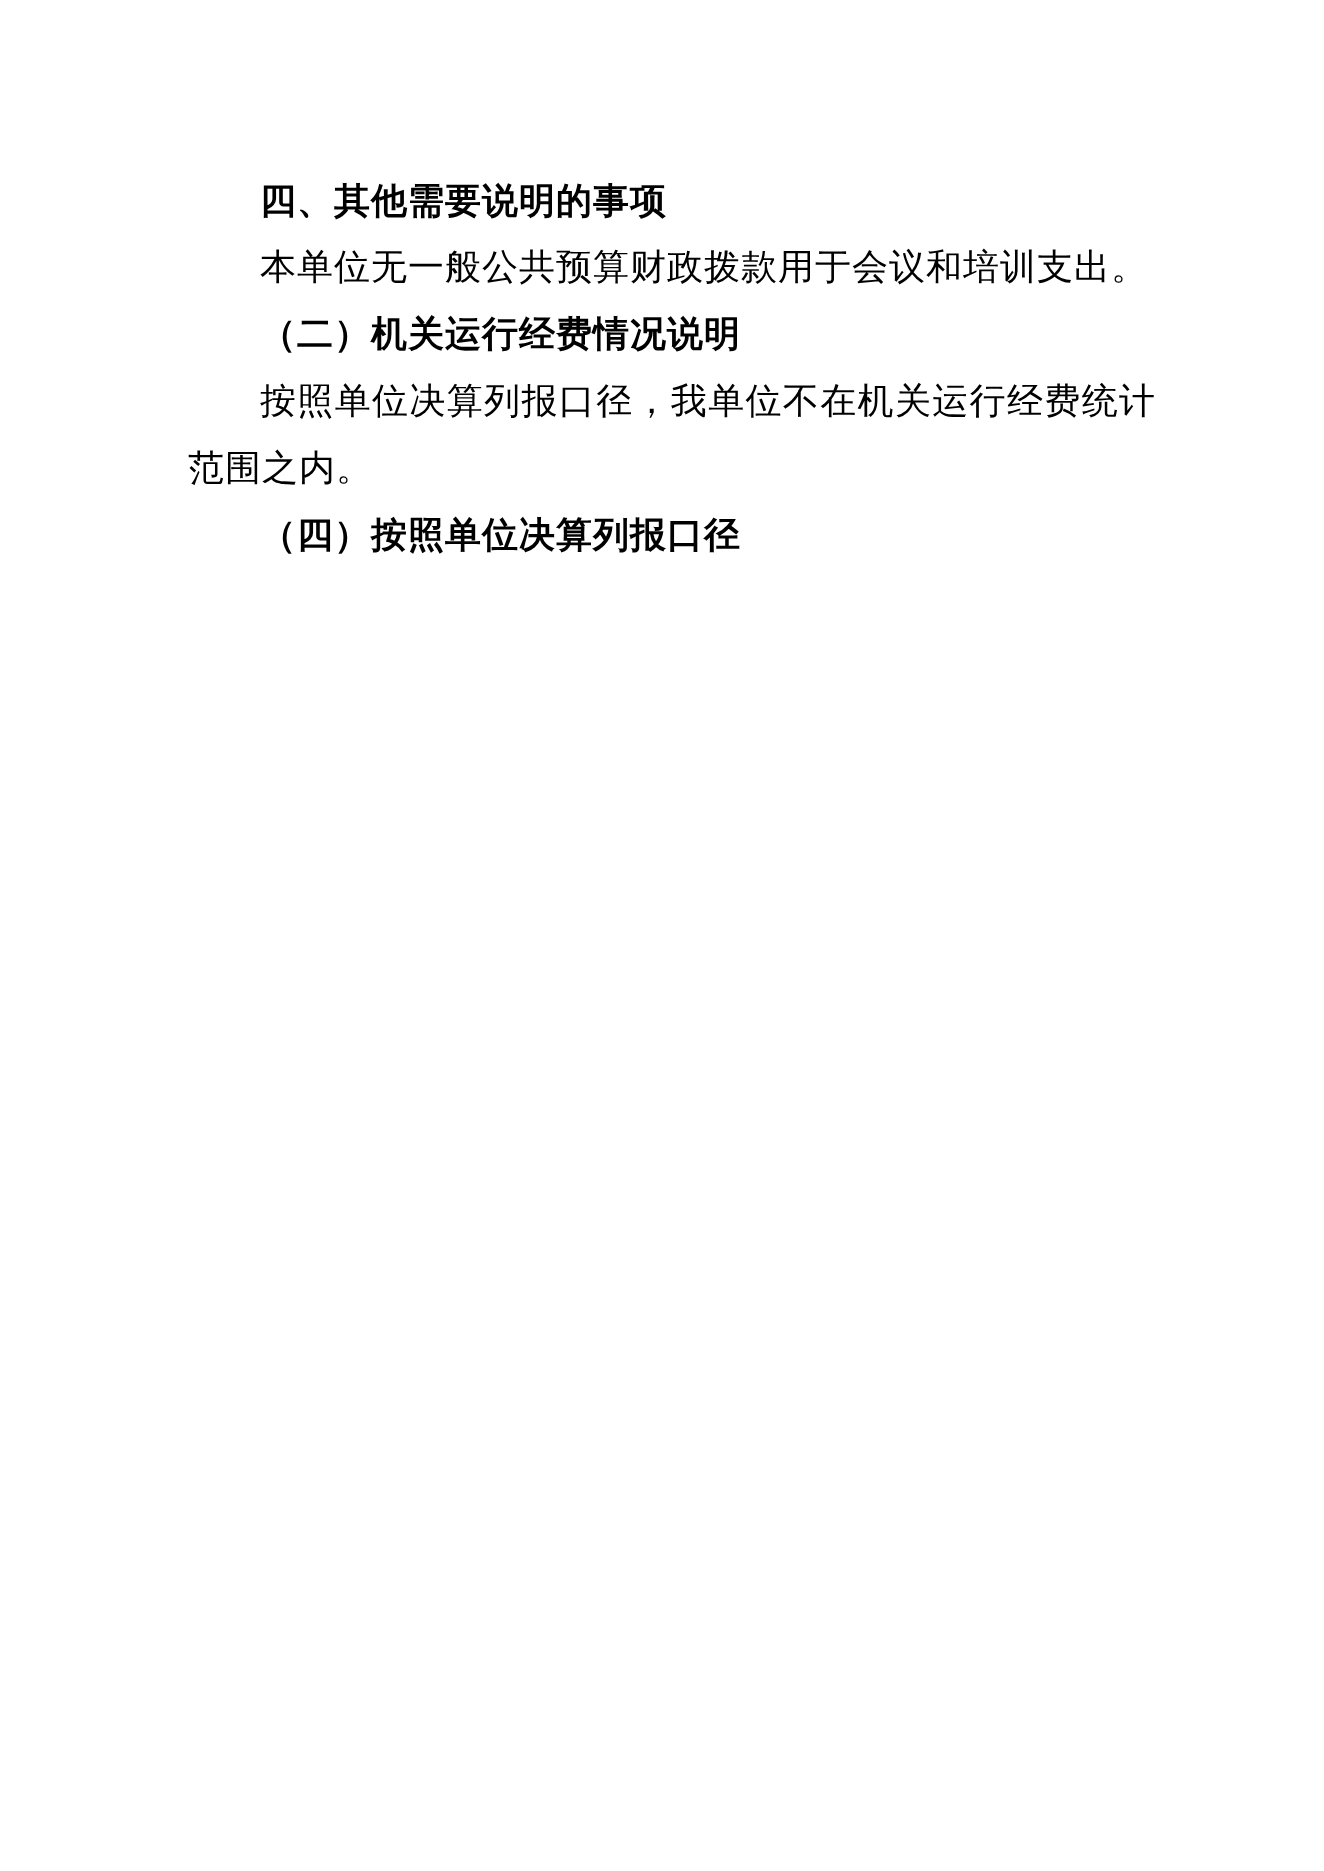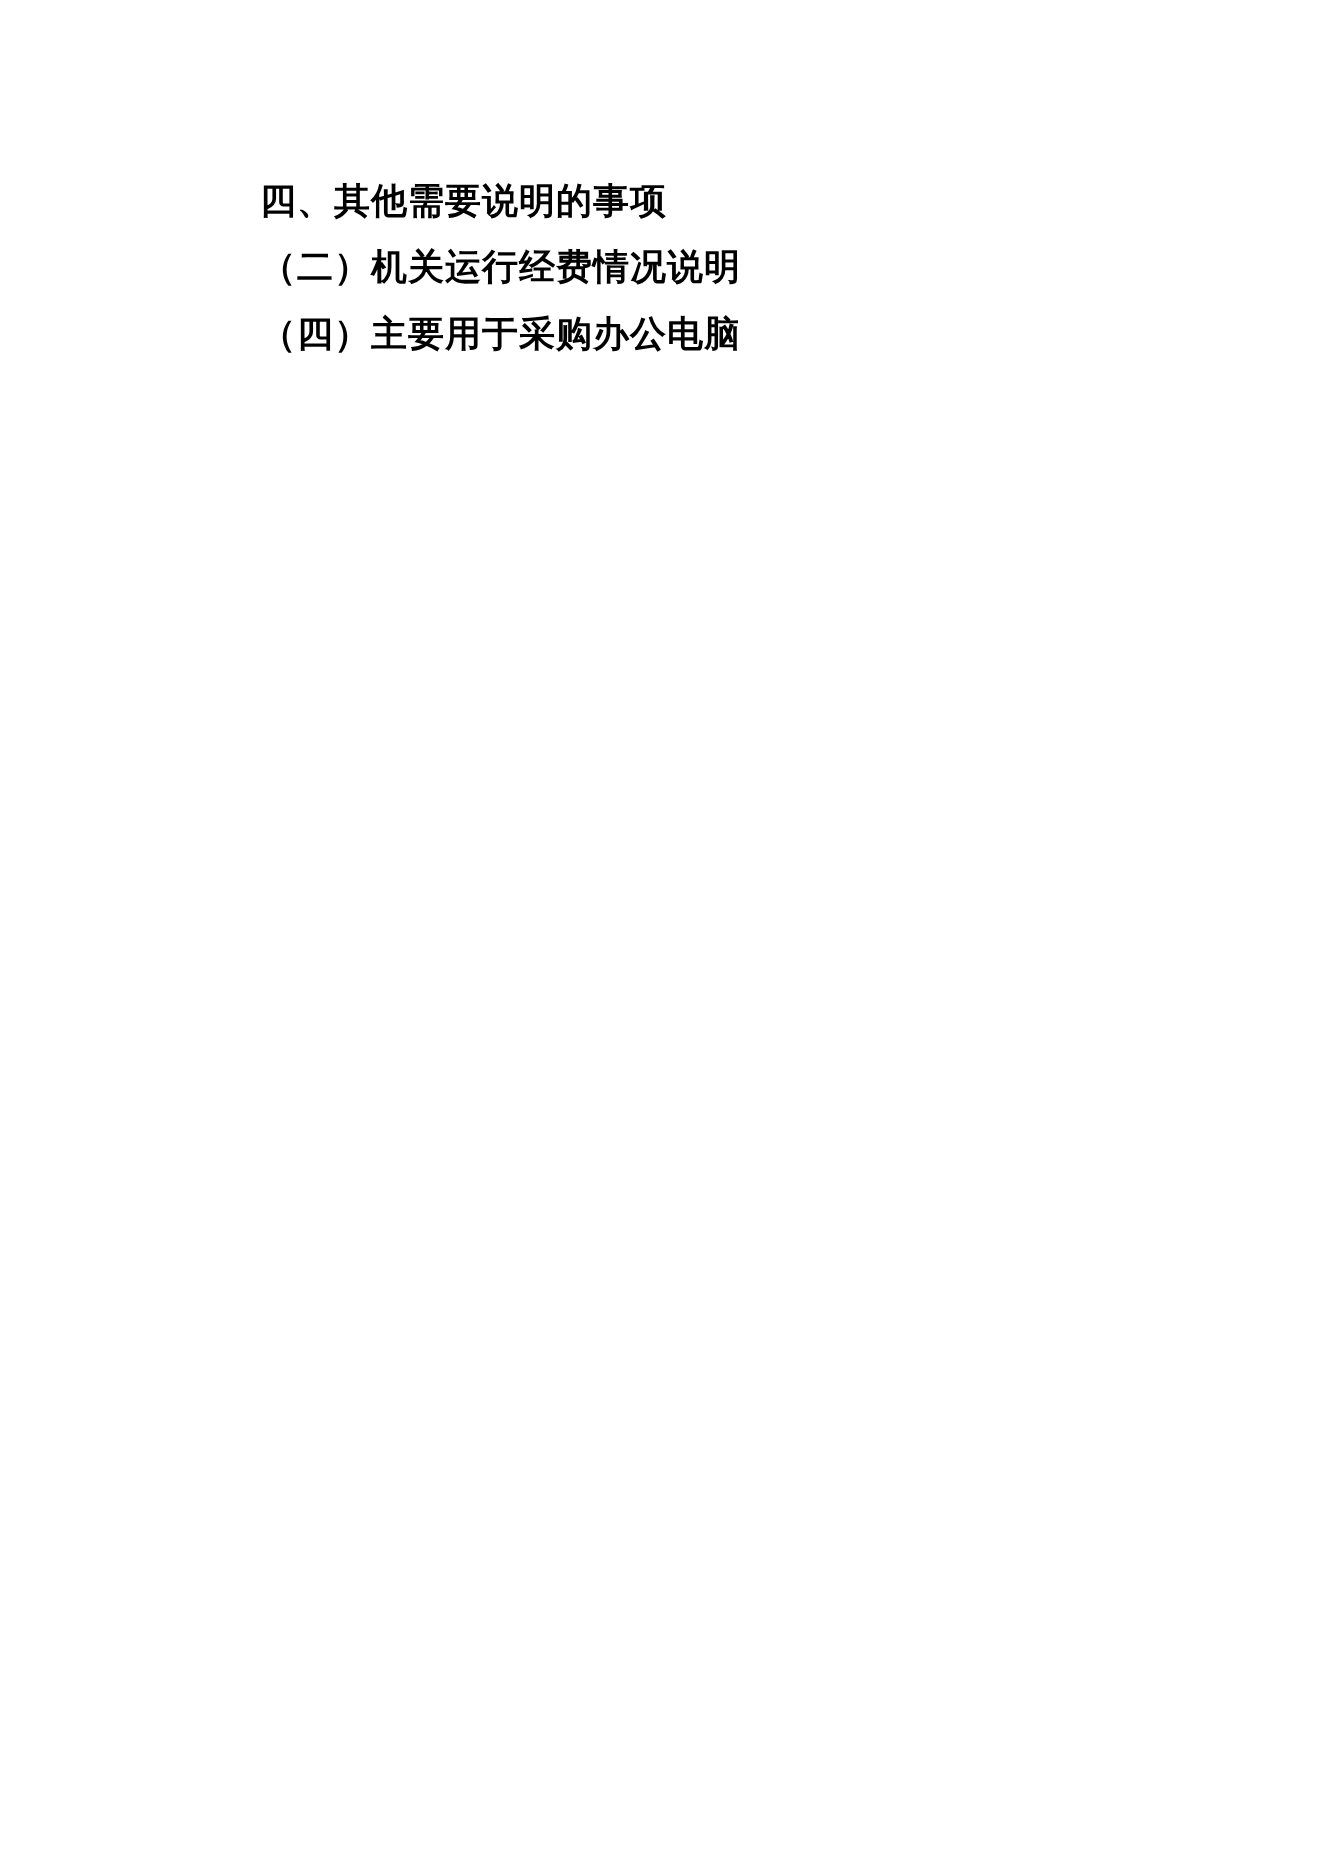--- a/index.html
+++ b/index.html
@@ -41,22 +41,24 @@
     text-align: justify;
   }
 </style>
 </head>
 <body>
 
 <div class="page">
   <div class="block heading-1">四、其他需要说明的事项</div>
 
 
+  <div class="block body-para">本单位无一般公共预算财政拨款用于会议和培训支出。</div>
 
   <div class="block heading-2">（二）机关运行经费情况说明</div>
 
+  <div class="block body-para">按照单位决算列报口径，我单位不在机关运行经费统计范围之内。</div>
 
 
 
-  <div class="block heading-2">（四）主要用于采购办公电脑</div>
+  <div class="block heading-2">（四）按照单位决算列报口径</div>
 
 
 </div>
 
 </body></html>

